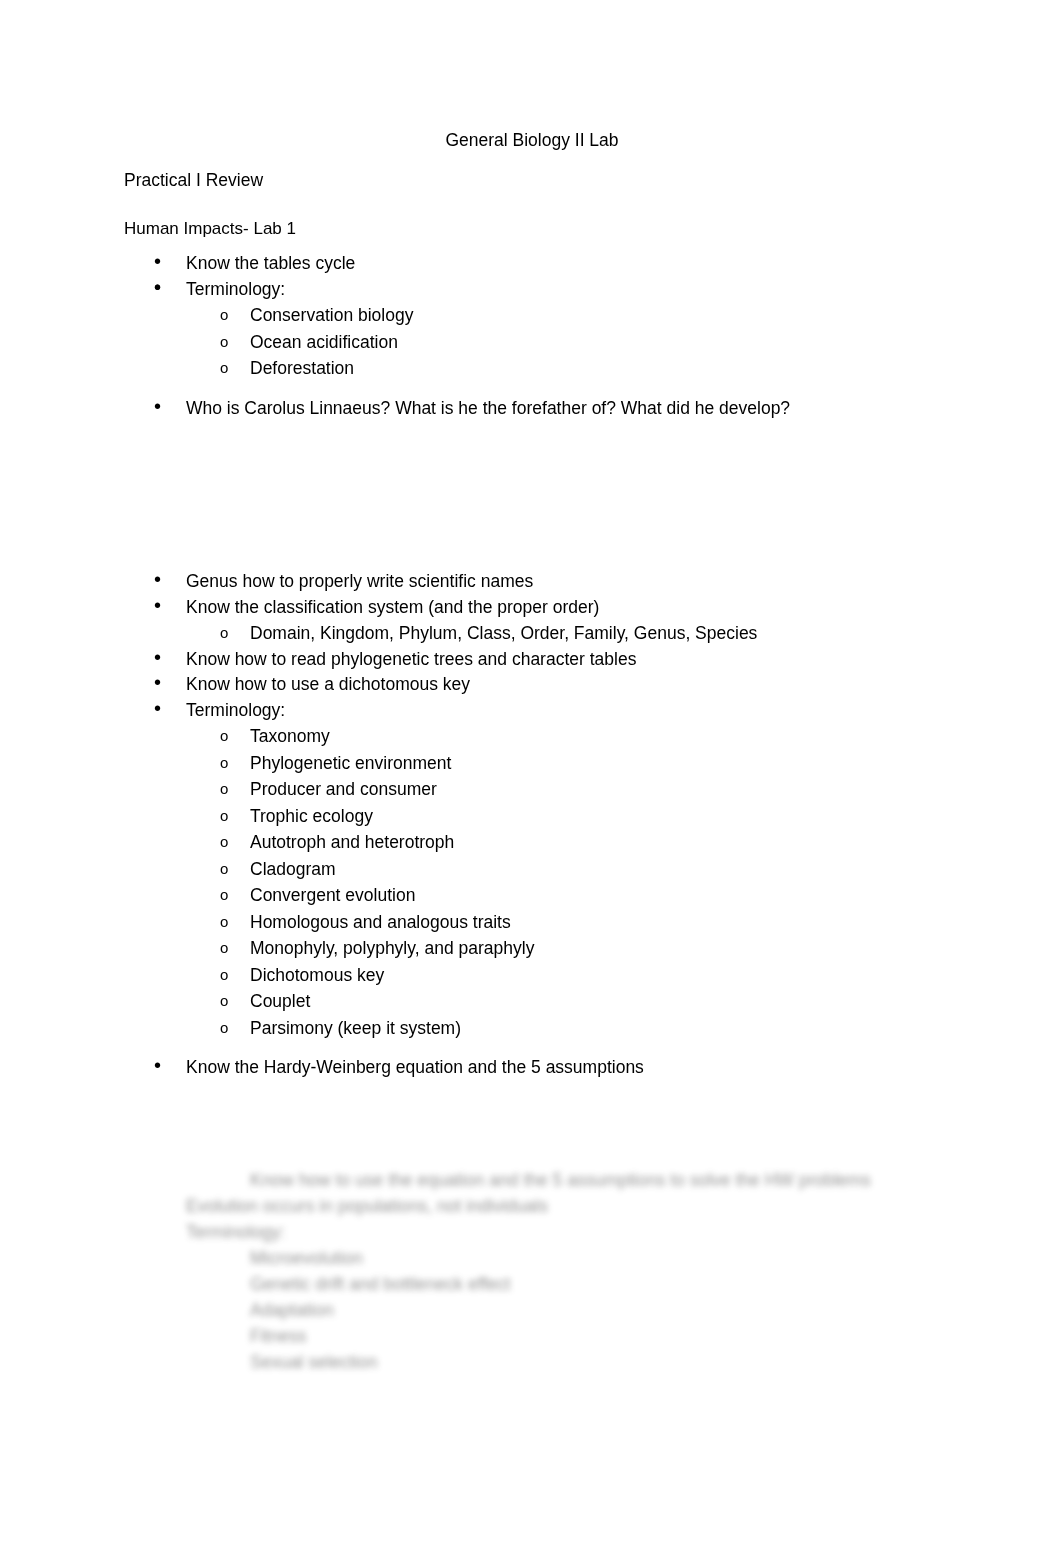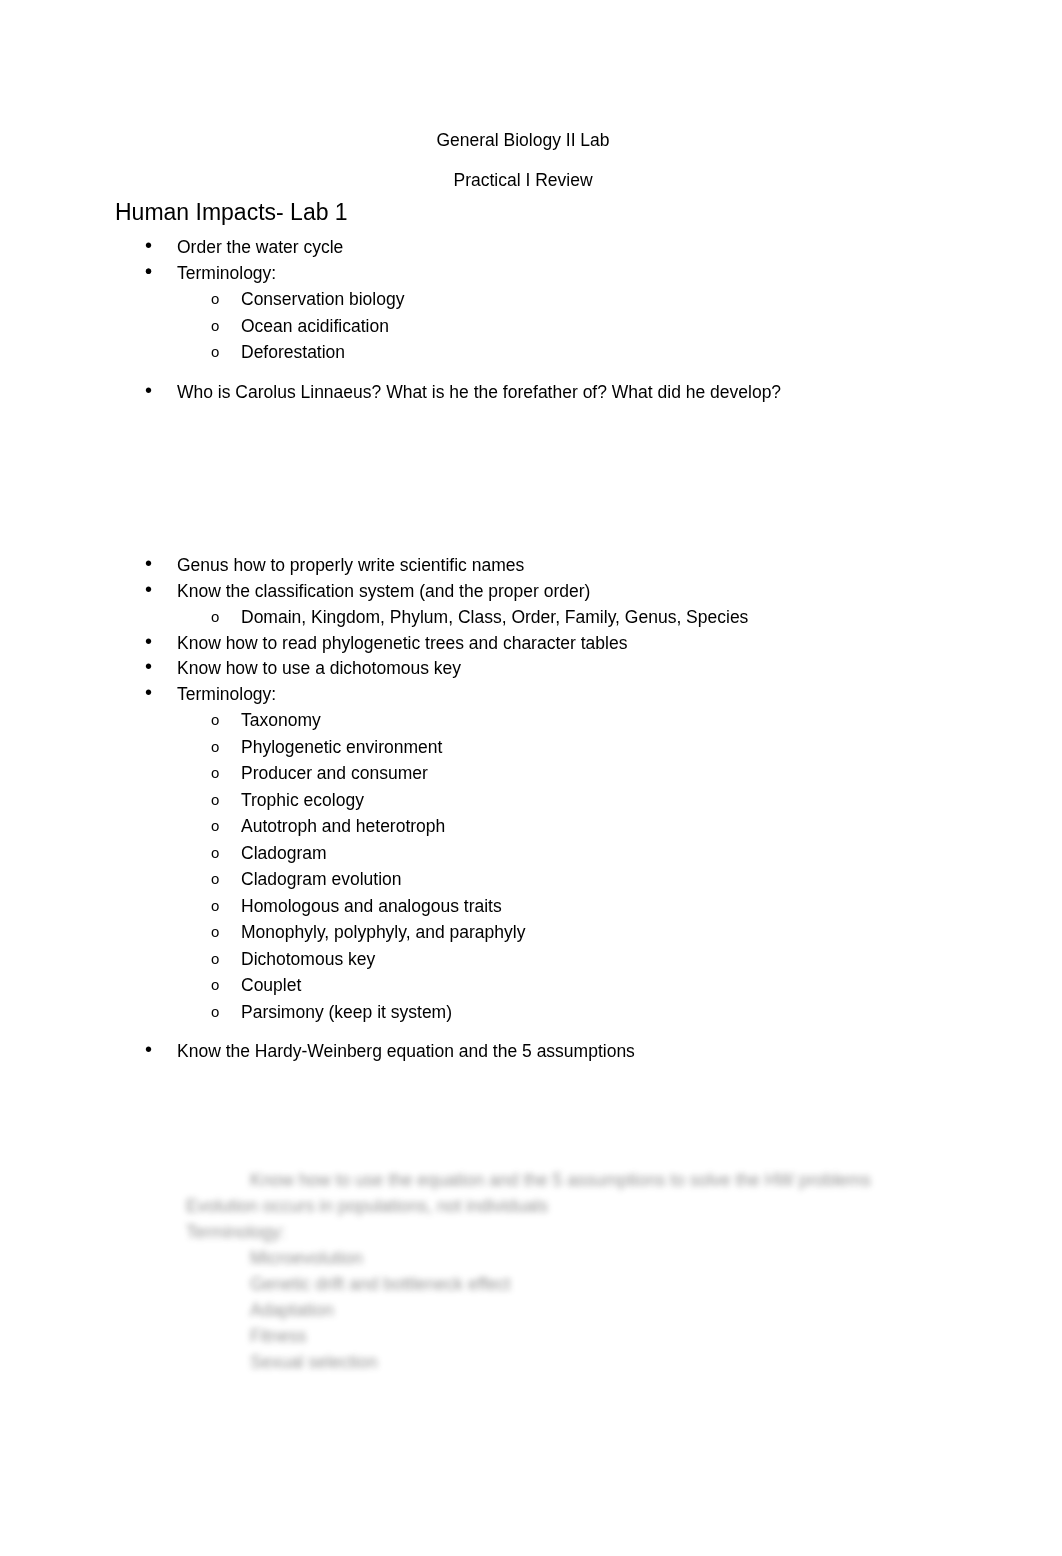--- a/index.html
+++ b/index.html
@@ -16,40 +16,39 @@
     overflow: hidden;
   }
   .page {
     position: relative;
     width: 1062px;
     height: 1556px;
     background: #ffffff;
   }
   .doc {
     position: absolute;
-    left: 115px;
+    left: 124px;
     top: 120px;
     width: 816px;
   }
   .title {
     text-align: center;
     font-size: 17.5px;
     line-height: 40px;
     color: #000;
   }
   .subtitle {
-    text-align: center;
     font-size: 17.5px;
     line-height: 40px;
     color: #000;
   }
   .heading {
-    font-size: 23px;
+    font-size: 17px;
     line-height: 25px;
-    margin-top: 0;
+    margin-top: 16px;
     margin-bottom: 10px;
   }
   ul.lvl1 {
     list-style: none;
     margin: 0;
     padding: 0;
   }
   ul.lvl1 > li {
     position: relative;
     font-size: 17.5px;
@@ -114,21 +113,21 @@
 <div class="page">
   <div class="doc">
 
     <div class="title">General Biology II Lab</div>
     <div class="subtitle">Practical I Review</div>
 
     <div class="heading">Human Impacts- Lab 1</div>
     <ul class="lvl1">
       <li>
         <span class="bullet">•</span>
-        <span>Order the water cycle</span>
+        <span>Know the tables cycle</span>
       </li>
       <li>
         <span class="bullet">•</span>
       </li>
       <li>
         <span class="bullet">•</span>
         <span>Terminology:</span>
       </li>
     </ul>
     <ul class="lvl2">
@@ -207,21 +206,21 @@
       <li>
         <span class="bullet-o">o</span>
         <span>Autotroph and heterotroph</span>
       </li>
       <li>
         <span class="bullet-o">o</span>
         <span>Cladogram</span>
       </li>
       <li>
         <span class="bullet-o">o</span>
-        <span>Cladogram evolution</span>
+        <span>Convergent evolution</span>
       </li>
       <li>
         <span class="bullet-o">o</span>
         <span>Homologous and analogous traits</span>
       </li>
       <li>
         <span class="bullet-o">o</span>
         <span>Monophyly, polyphyly, and paraphyly</span>
       </li>
       <li>

